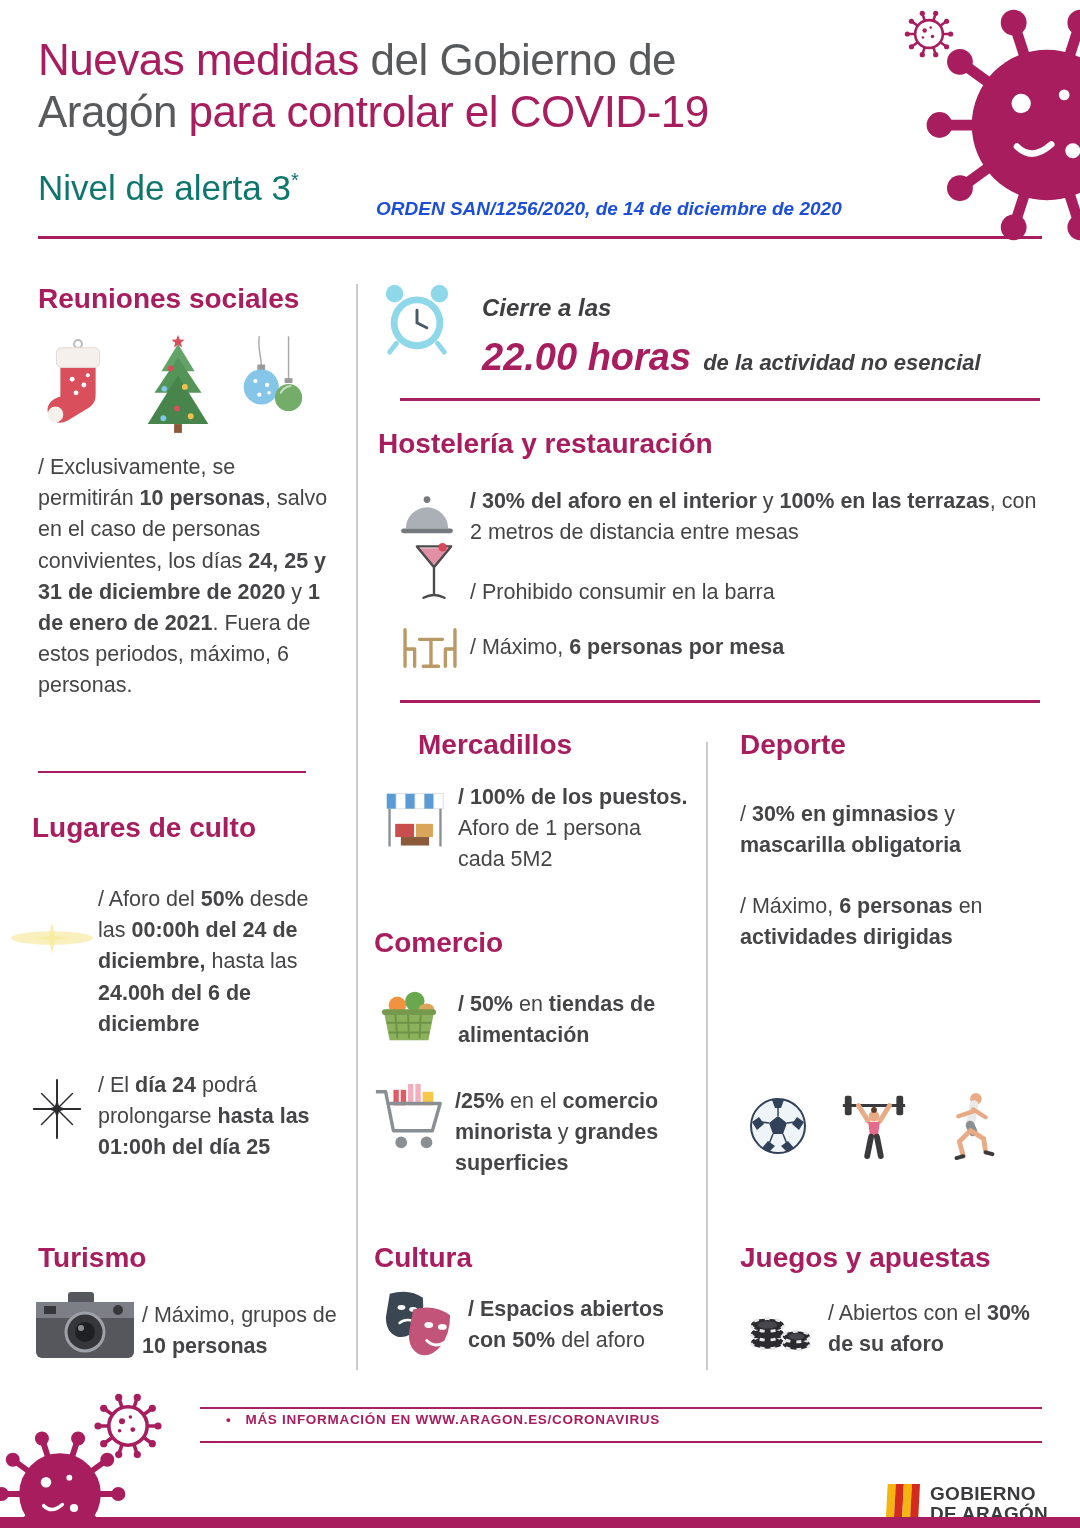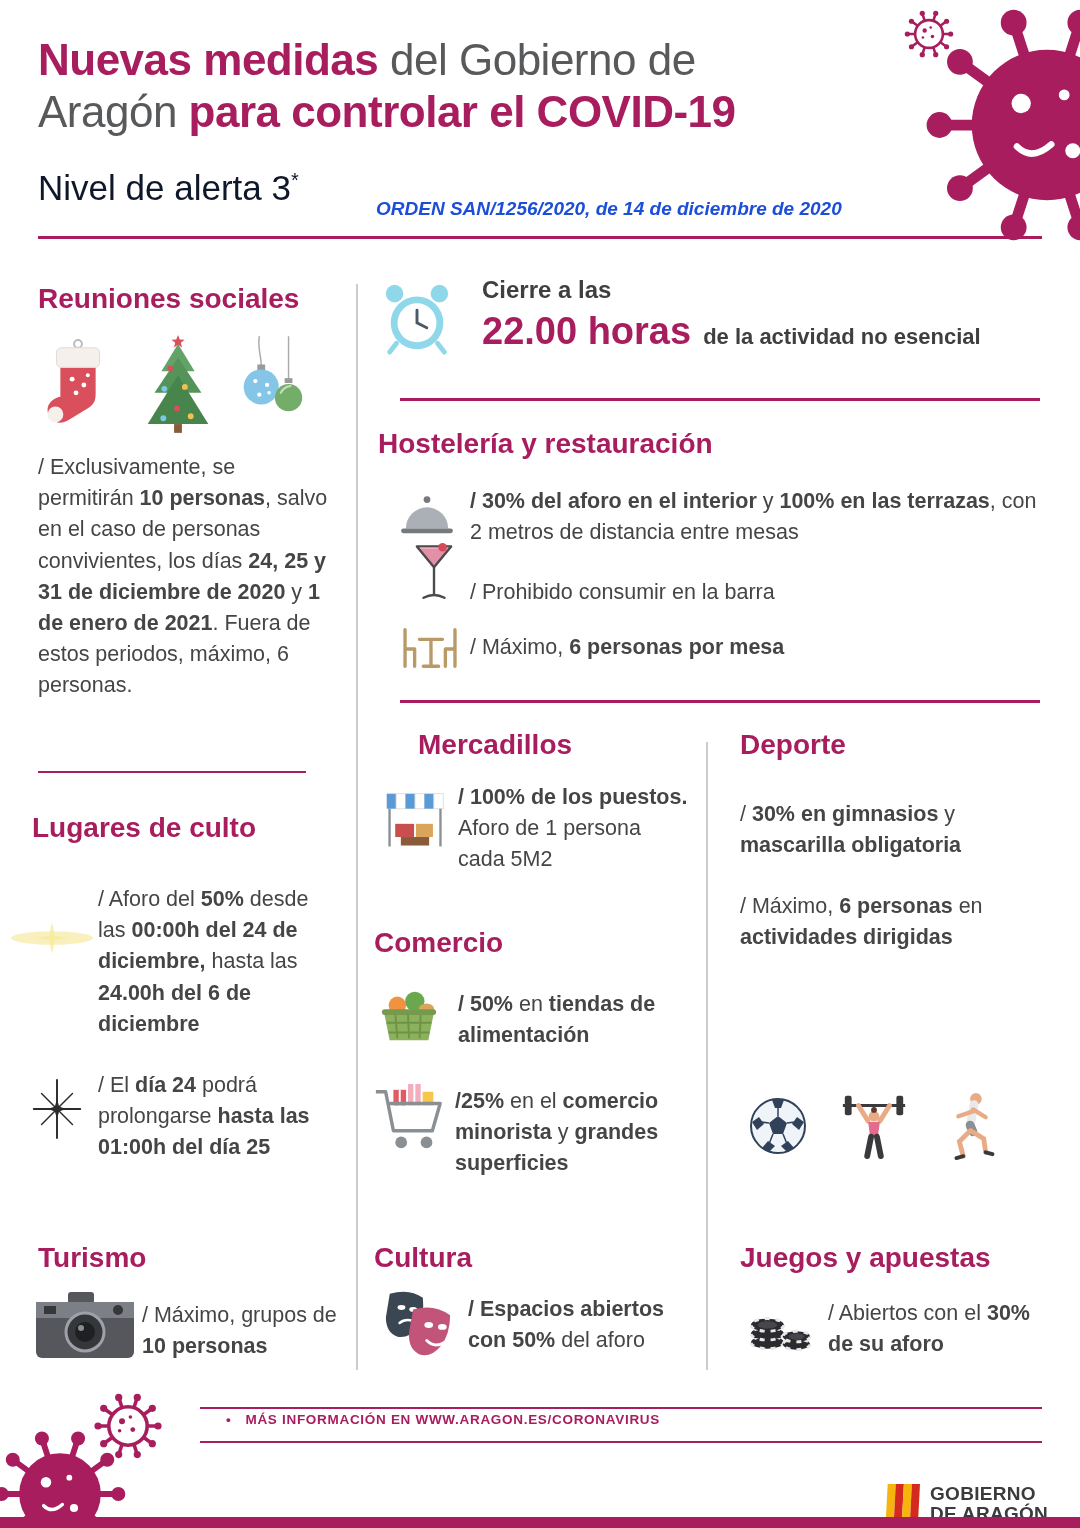--- a/index.html
+++ b/index.html
@@ -4,35 +4,35 @@
 <style>
   * { margin:0; padding:0; box-sizing:border-box; }
   html,body { background:#ffffff; }
   body { font-family:"Liberation Sans","DejaVu Sans",sans-serif; }
   .page { position:relative; width:1080px; height:1528px; background:#ffffff; overflow:hidden; margin:0 auto; }
   .abs { position:absolute; }
   .b { font-weight:700; }
 
   
   .title { left:38px; top:34px; width:850px; font-size:44px; line-height:1.18; letter-spacing:-0.5px; }
-  .title .mb { color:#a81d5e; font-weight:700; }
+  .title .mb { color:#a81d5e; font-weight:400; }
   .title .gr { color:#58595b; font-weight:400; }
-  .alert { left:38px; top:168px; color:#0f172a; font-size:35px; font-weight:400; }
+  .alert { left:38px; top:168px; color:#0f766e; font-size:35px; font-weight:400; }
   .alert sup { font-size:20px; }
   .order { left:376px; top:198px; color:#1d4ed8; font-size:19px; font-style:italic; font-weight:700; }
 
   .h { color:#a81d5e; font-weight:700; font-size:28px; }
   .txt { color:#454547; font-size:21.5px; line-height:1.45; }
 
   .rule-m { background:#a81d5e; }
   .vdiv { background:#cccccc; width:2px; }
 
-  .closure { left:482px; top:276px; color:#3f3f41; width:560px; }
+  .closure { left:482px; top:294px; color:#3f3f41; width:560px;font-style:italic; }
   .closure .l1 { font-size:24px; font-weight:700; }
-  .closure .l2 { display:flex; align-items:baseline; gap:12px; margin-top:6px; }
+  .closure .l2 { display:flex; align-items:baseline; gap:12px; margin-top:14px; }
   .closure .time { color:#a81d5e; font-size:38px; font-weight:800; }
   .closure .suf { font-size:22px; font-weight:700; }
 
   .finfo { left:226px; top:1412px; color:#a81d5e; font-size:13.5px; font-weight:700; letter-spacing:0.7px; }
   .finfo .f-bullet { margin-right:14px; }
   .finfo .b { font-weight:800; }
 
   .logo-text { left:930px; top:1484px; color:#3b3b3d; font-weight:800; font-size:19px; line-height:1.05; letter-spacing:0.3px; }
   .bottom-bar { left:0; top:1517px; width:1080px; height:11px; background:#a81d5e; }
 

